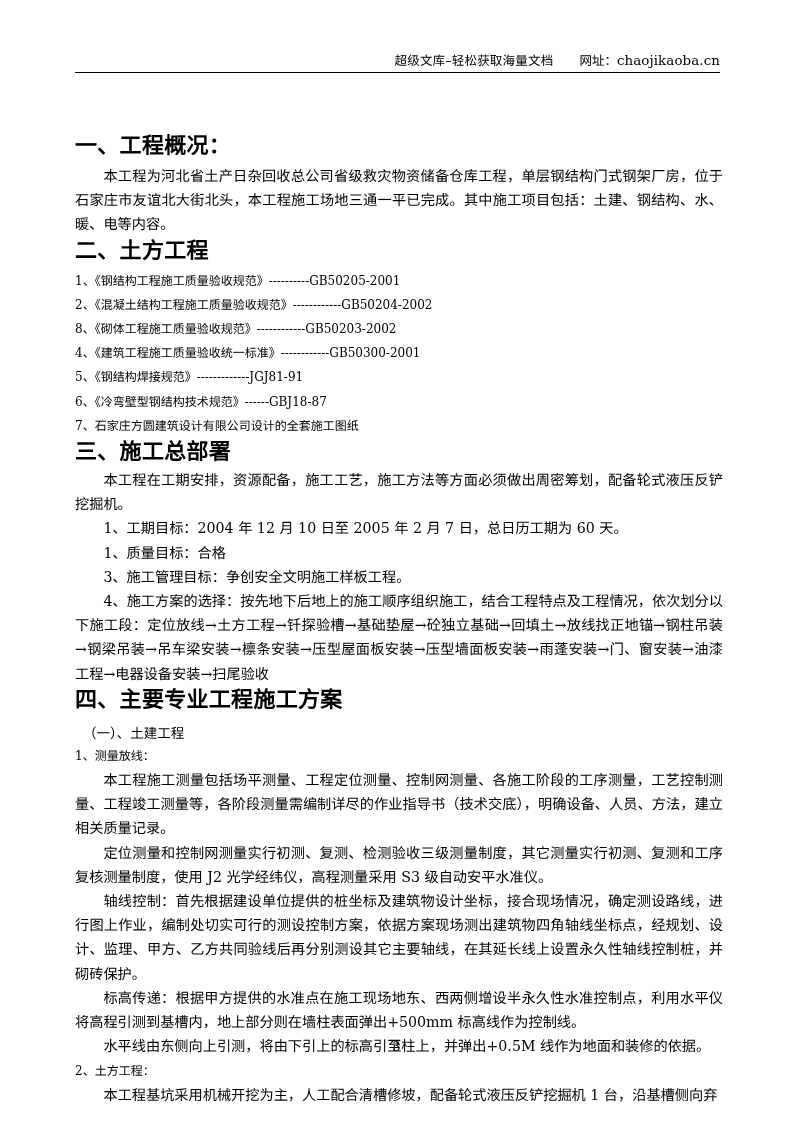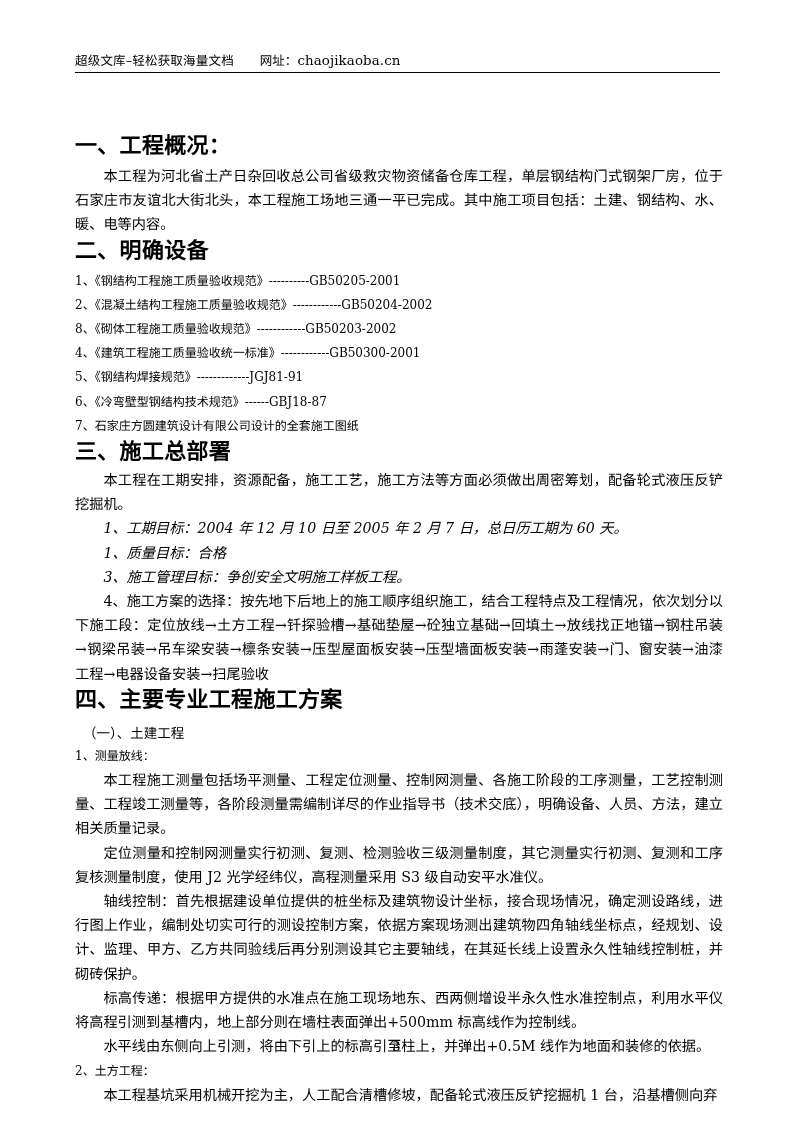--- a/index.html
+++ b/index.html
@@ -23,21 +23,21 @@
     height: 1122px;
     box-sizing: border-box;
   }
 
   
   .header {
     position: absolute;
     left: 75px;
     top: 52px;
     width: 645px;
-    text-align: left;
+    text-align: right;
     font-size: 12.5px;
     line-height: 17px;
     white-space: nowrap;
     color: #000;
   }
   .header .hdr-title { letter-spacing: 0.2px; }
   .header .hdr-gap { display: inline-block; width: 26px; }
   .header .hdr-url { letter-spacing: 0.1px; }
   .header-rule {
     position: absolute;
@@ -90,21 +90,20 @@
     font-size: 12px;
     line-height: 24.2px;
     margin: 0;
     text-indent: 0;
   }
   p.item-indent {
     font-size: 14.2px;
     line-height: 24.2px;
     margin: 0;
     text-indent: 2em;
-    font-style: italic;
   }
   .list-block { margin: 4px 0 0 0; }
   .goal-block { margin: 0; }
 
   
   .ltn {
     font-family: "DejaVu Serif", "Liberation Serif", serif;
     font-size: 13.4px;
   }
 
@@ -127,21 +126,21 @@
   <div class="header">
     <span class="hdr-title">超级文库–轻松获取海量文档</span><span class="hdr-gap"></span><span class="hdr-url-label">网址：</span><span class="hdr-url ltn">chaojikaoba.cn</span>
   </div>
   <div class="header-rule"></div>
 
   <div class="content">
 
     <h1 class="sec sec1">一、工程概况：</h1>
     <p class="body indent2">本工程为河北省土产日杂回收总公司省级救灾物资储备仓库工程，单层钢结构门式钢架厂房，位于石家庄市友谊北大街北头，本工程施工场地三通一平已完成。其中施工项目包括：土建、钢结构、水、暖、电等内容。</p>
 
-    <h1 class="sec sec-spacer-top">二、明确设备</h1>
+    <h1 class="sec sec-spacer-top">二、土方工程</h1>
     <div class="list-block">
       <p class="item">1、《钢结构工程施工质量验收规范》----------GB50205-2001</p>
       <p class="item">2、《混凝土结构工程施工质量验收规范》------------GB50204-2002</p>
       <p class="item">8、《砌体工程施工质量验收规范》------------GB50203-2002</p>
       <p class="item">4、《建筑工程施工质量验收统一标准》------------GB50300-2001</p>
       <p class="item">5、《钢结构焊接规范》-------------JGJ81-91</p>
       <p class="item">6、《冷弯壁型钢结构技术规范》------GBJ18-87</p>
       <p class="item">7、石家庄方圆建筑设计有限公司设计的全套施工图纸</p>
     </div>
 

